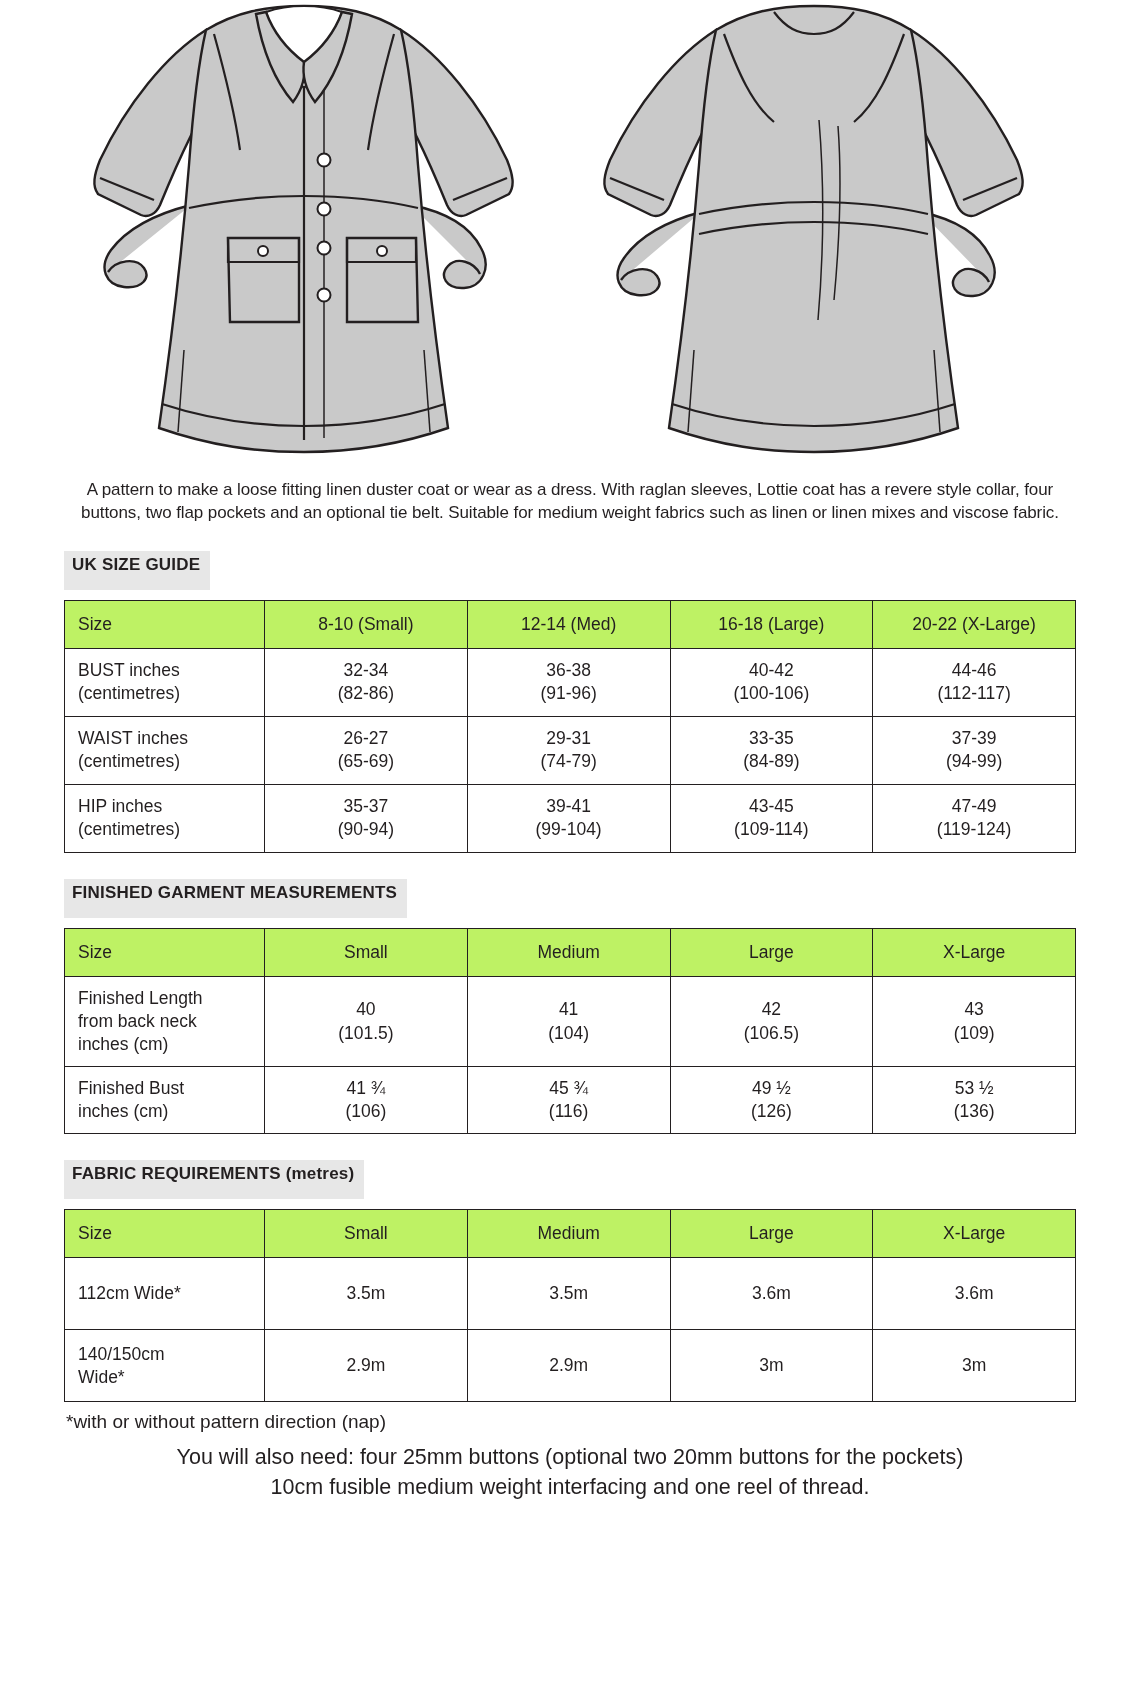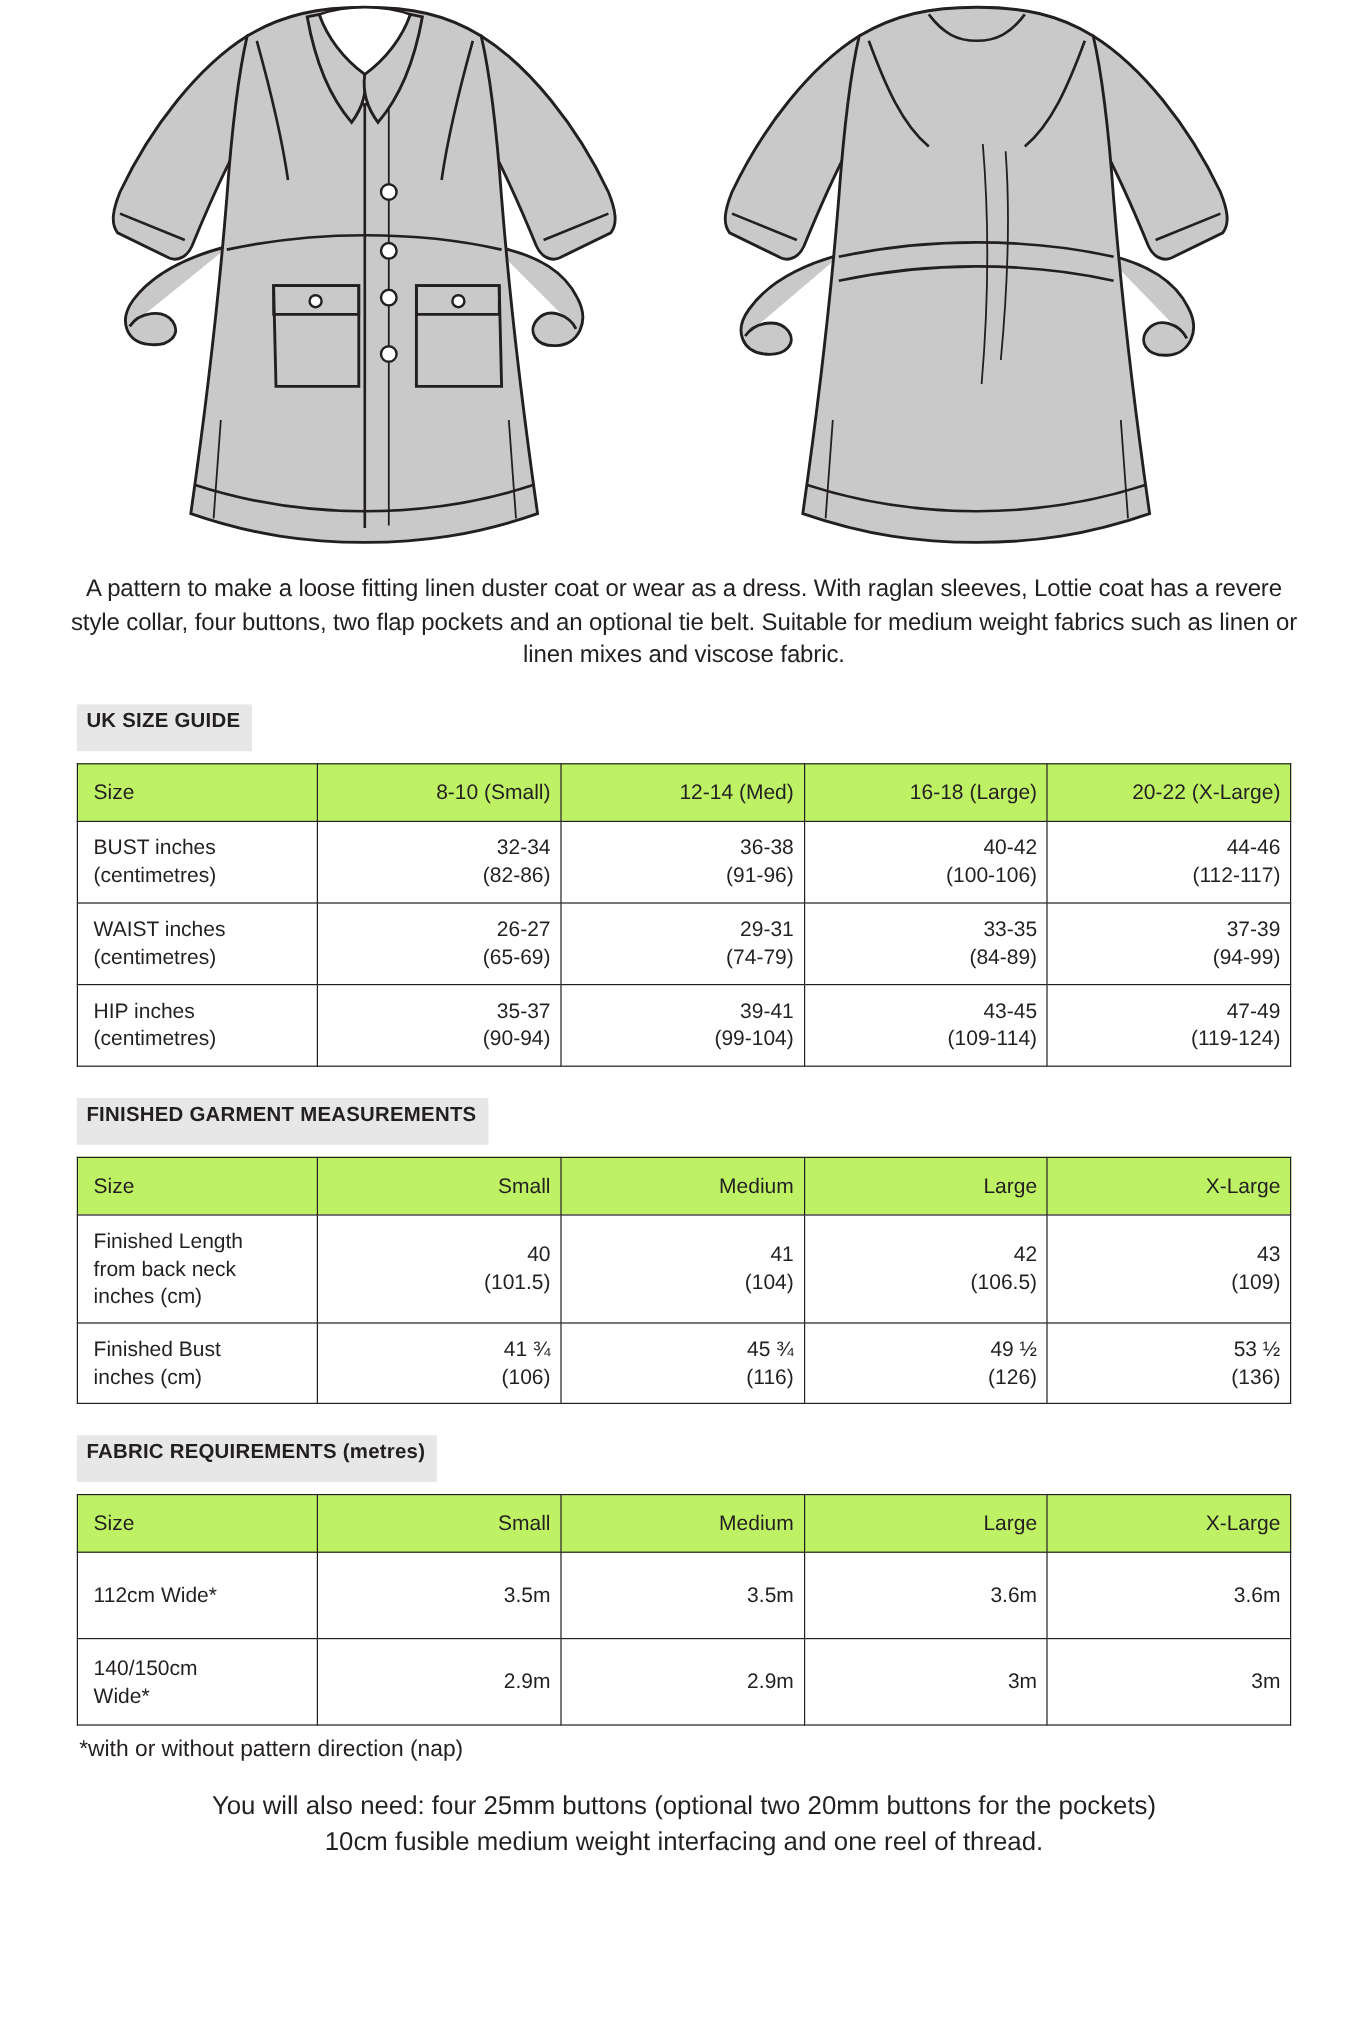--- a/index.html
+++ b/index.html
@@ -24,21 +24,21 @@
   .illustration {
     width: 100%;
     height: 468px;
     position: relative;
   }
   .illustration svg { display: block; }
 
   
   .intro {
     text-align: center;
-    font-size: 20px;
+    font-size: 17px;
     line-height: 1.38;
     margin: 10px auto 0 auto;
     max-width: 1030px;
     letter-spacing: -0.1px;
   }
 
   
   .section-heading {
     display: inline-block;
     background: #e7e7e7;
@@ -54,21 +54,21 @@
     border-collapse: collapse;
     width: 1012px;
     margin-left: 8px;
     table-layout: fixed;
   }
   table.grid th, table.grid td {
     border: 1.5px solid #231f20;
     font-size: 17.5px;
     font-weight: normal;
     padding: 10px 8px;
-    text-align: right;
+    text-align: center;
     vertical-align: middle;
     line-height: 1.32;
   }
   table.grid th.hdr-left, table.grid td.row-label {
     text-align: left;
     padding-left: 13px;
   }
   table.grid thead th {
     background: #bef264;
     height: 48px;
@@ -82,21 +82,21 @@
   .fabric tbody td { height: 72px; }
 
   .note {
     font-size: 19px;
     margin: 9px 0 0 10px;
   }
   .footer {
     text-align: center;
     font-size: 21.5px;
     line-height: 1.38;
-    margin: 22px auto 0 auto;
+    margin: 10px auto 0 auto;
     max-width: 1010px;
   }
   .coat-fill { fill: #c9c9c9; stroke: #231f20; stroke-width: 2.4; }
   .coat-line { fill: none; stroke: #231f20; stroke-width: 2.2; }
   .coat-line-thin { fill: none; stroke: #231f20; stroke-width: 1.5; }
   .coat-white { fill: #ffffff; stroke: #231f20; stroke-width: 2.2; }
   .btn-circle { fill: #ffffff; stroke: #231f20; stroke-width: 2; }
 </style>
 </head>
 <body>

